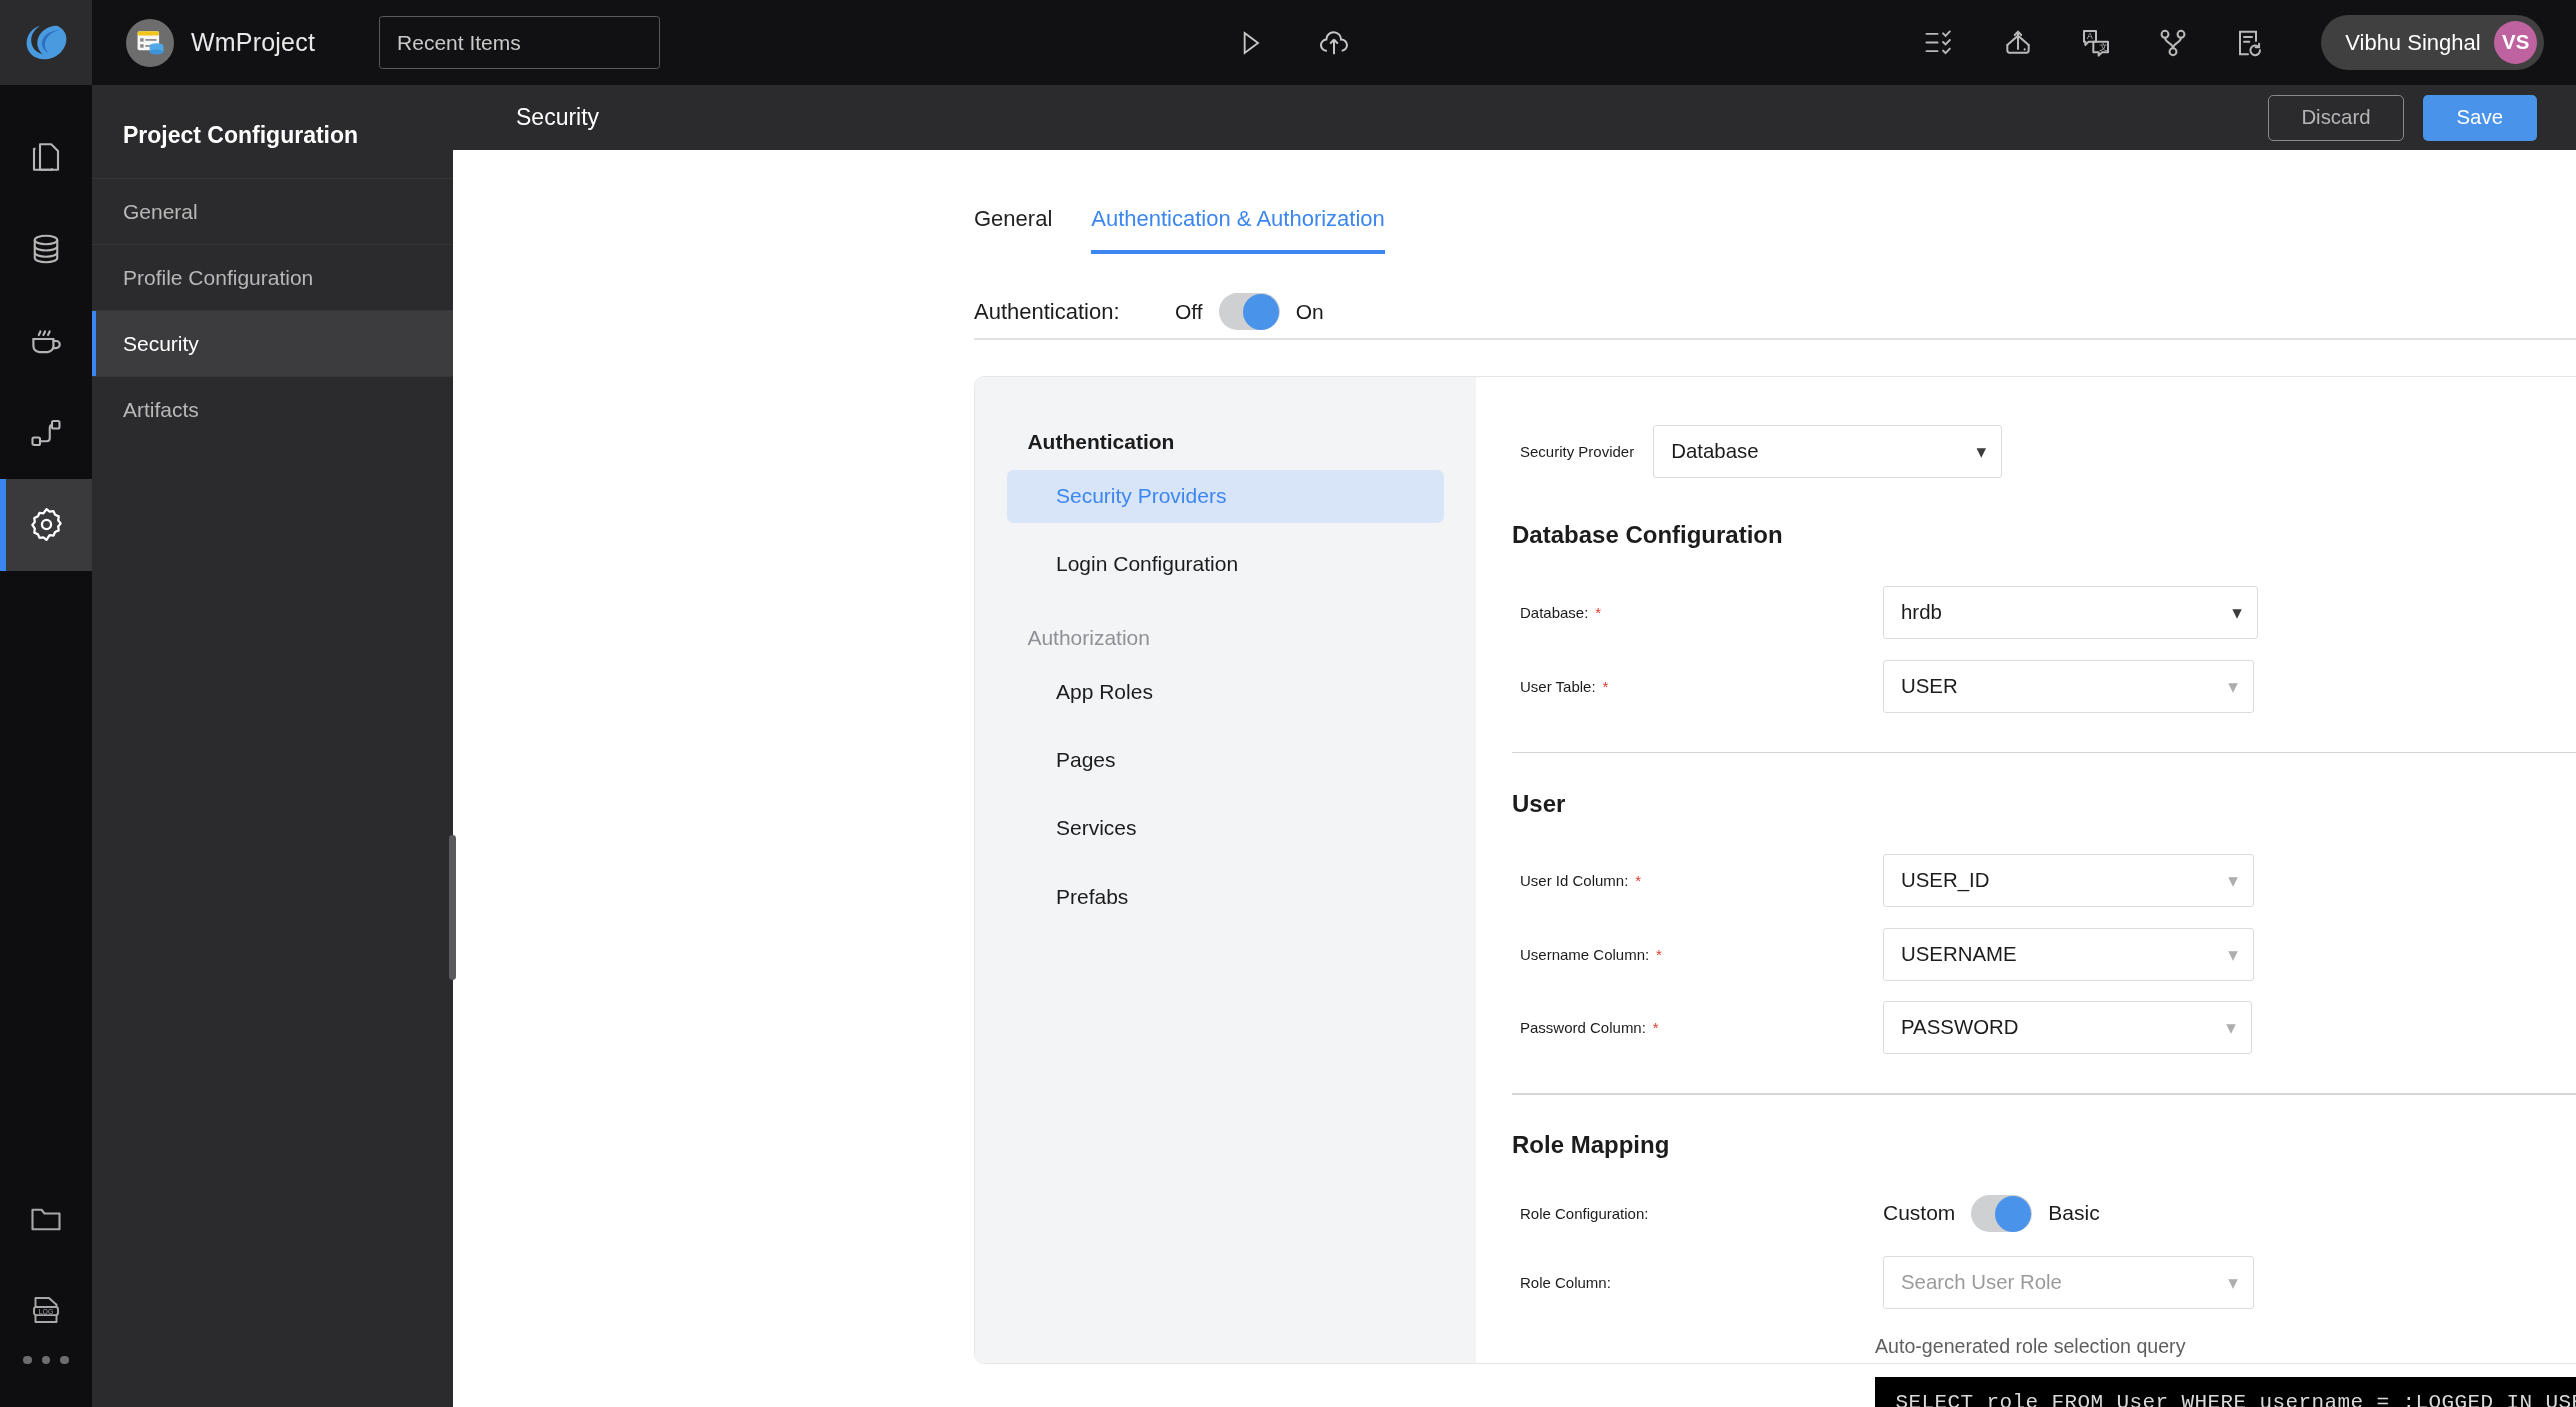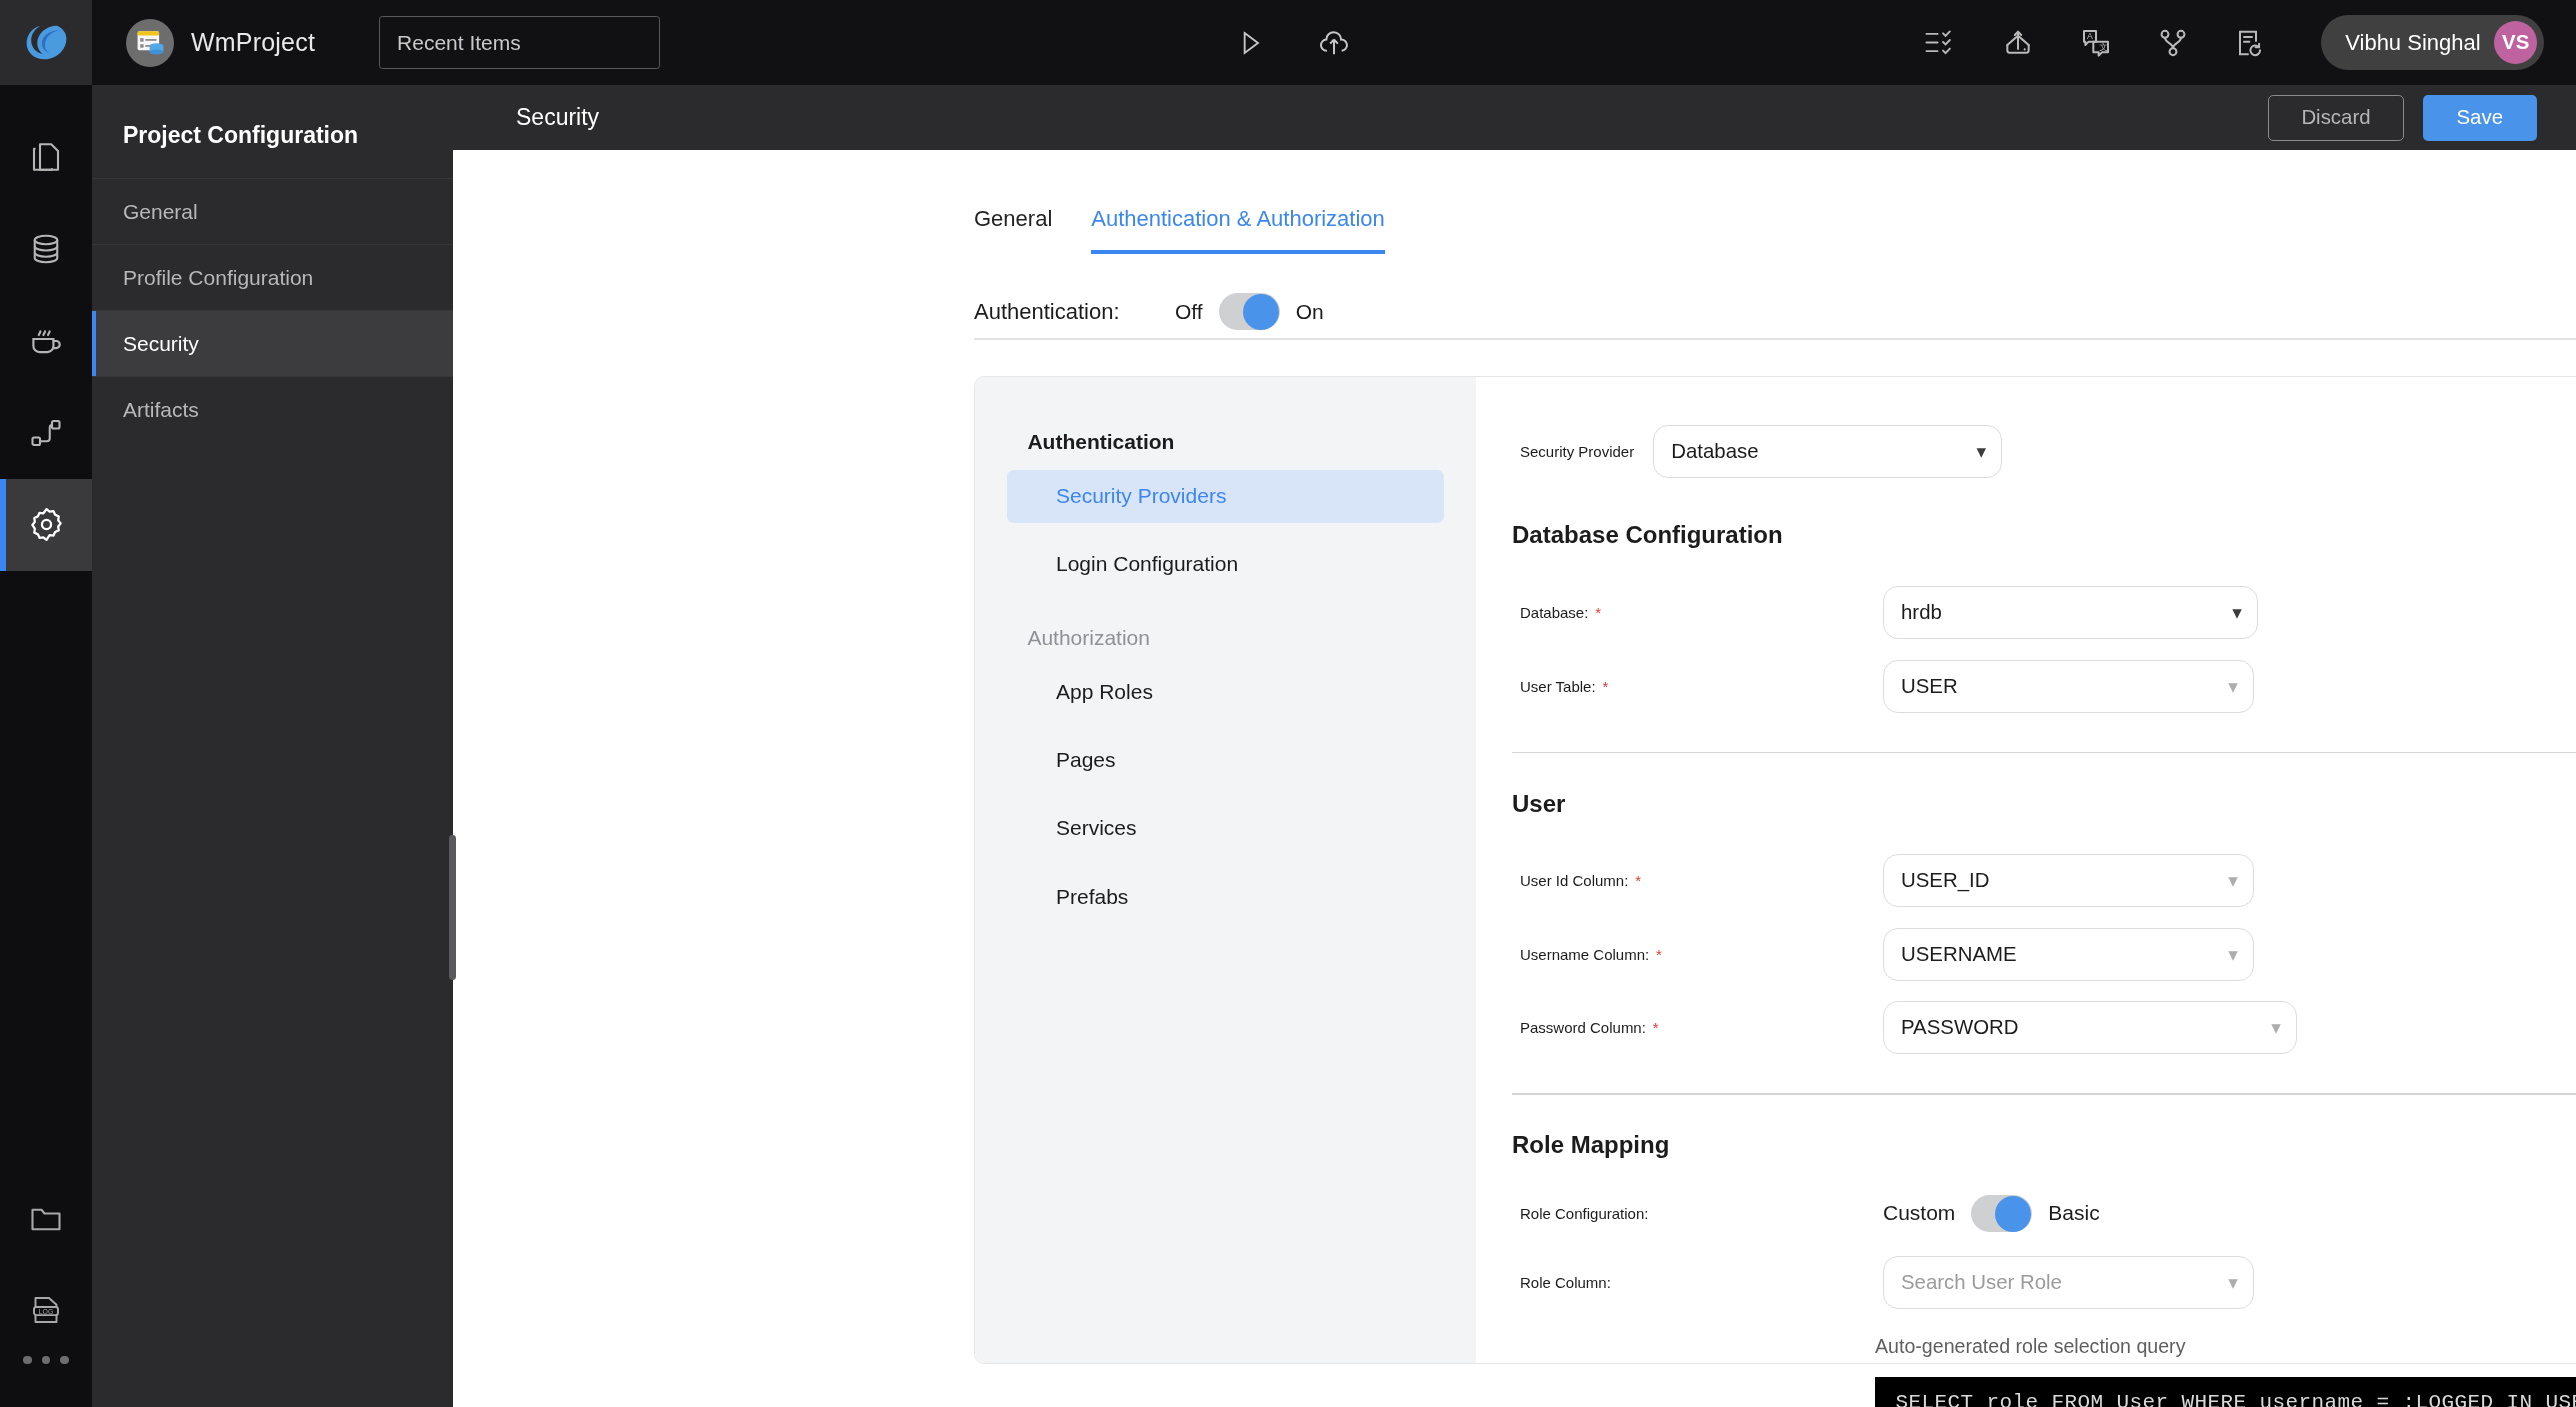--- a/index.html
+++ b/index.html
@@ -143,21 +143,21 @@
     color: #1c1c1c; border-radius: 6.8px; margin-bottom: 15.3px; cursor: pointer;
   }
   .nav-item.active { background: #d8e5f8; color: #3b86f0; }
 
   .panel-right { flex: 1; padding: 48px 53px 0 36px; position: relative; }
 
   .frow { display: flex; align-items: center; }
   .flabel { font-size: 15px; color: #1c1c1c; margin-left: 8px; }
   .req { color: #e03b2f; margin-left: 6.8px; }
   .select {
-    height: 53px; border: 0.9px solid #dcdcdc; border-radius: 15px; background: #ffffff;
+    height: 53px; border: 0.9px solid #dcdcdc; border-radius: 3px; background: #ffffff;
     display: flex; align-items: center; padding: 0 15.3px 0 17px; font-size: 20.4px; color: #1c1c1c;
     justify-content: space-between; cursor: pointer;
   }
   .select .ph { color: #9b9b9b; }
   .chev { color: #3c3c3c; font-size: 19px; line-height: 1; }
   .chev.light { color: #adadad; }
 
   .sec-title { font-size: 24px; font-weight: bold; color: #1c1c1c; }
   .hr { height: 1.7px; background: #d5d5d7; width: 1446px; }
 
@@ -440,21 +440,21 @@
             <div class="frow" style="margin-top:20.4px">
               <span class="flabel" style="width:363px"><span>Username Column:</span><span class="req">*</span></span>
               <div class="select" style="width:371px">
                 <span>USERNAME</span>
                 <span class="chev light">▾</span>
               </div>
             </div>
 
             <div class="frow" style="margin-top:20.4px">
               <span class="flabel" style="width:363px"><span>Password Column:</span><span class="req">*</span></span>
-              <div class="select" style="width:414px">
+              <div class="select" style="width:369px">
                 <span>PASSWORD</span>
                 <span class="chev light">▾</span>
               </div>
             </div>
 
             <div class="hr" style="margin-top:39px"></div>
 
             <div class="sec-title" style="margin-top:36px">Role Mapping</div>
 
             <div class="frow" style="margin-top:36px">

